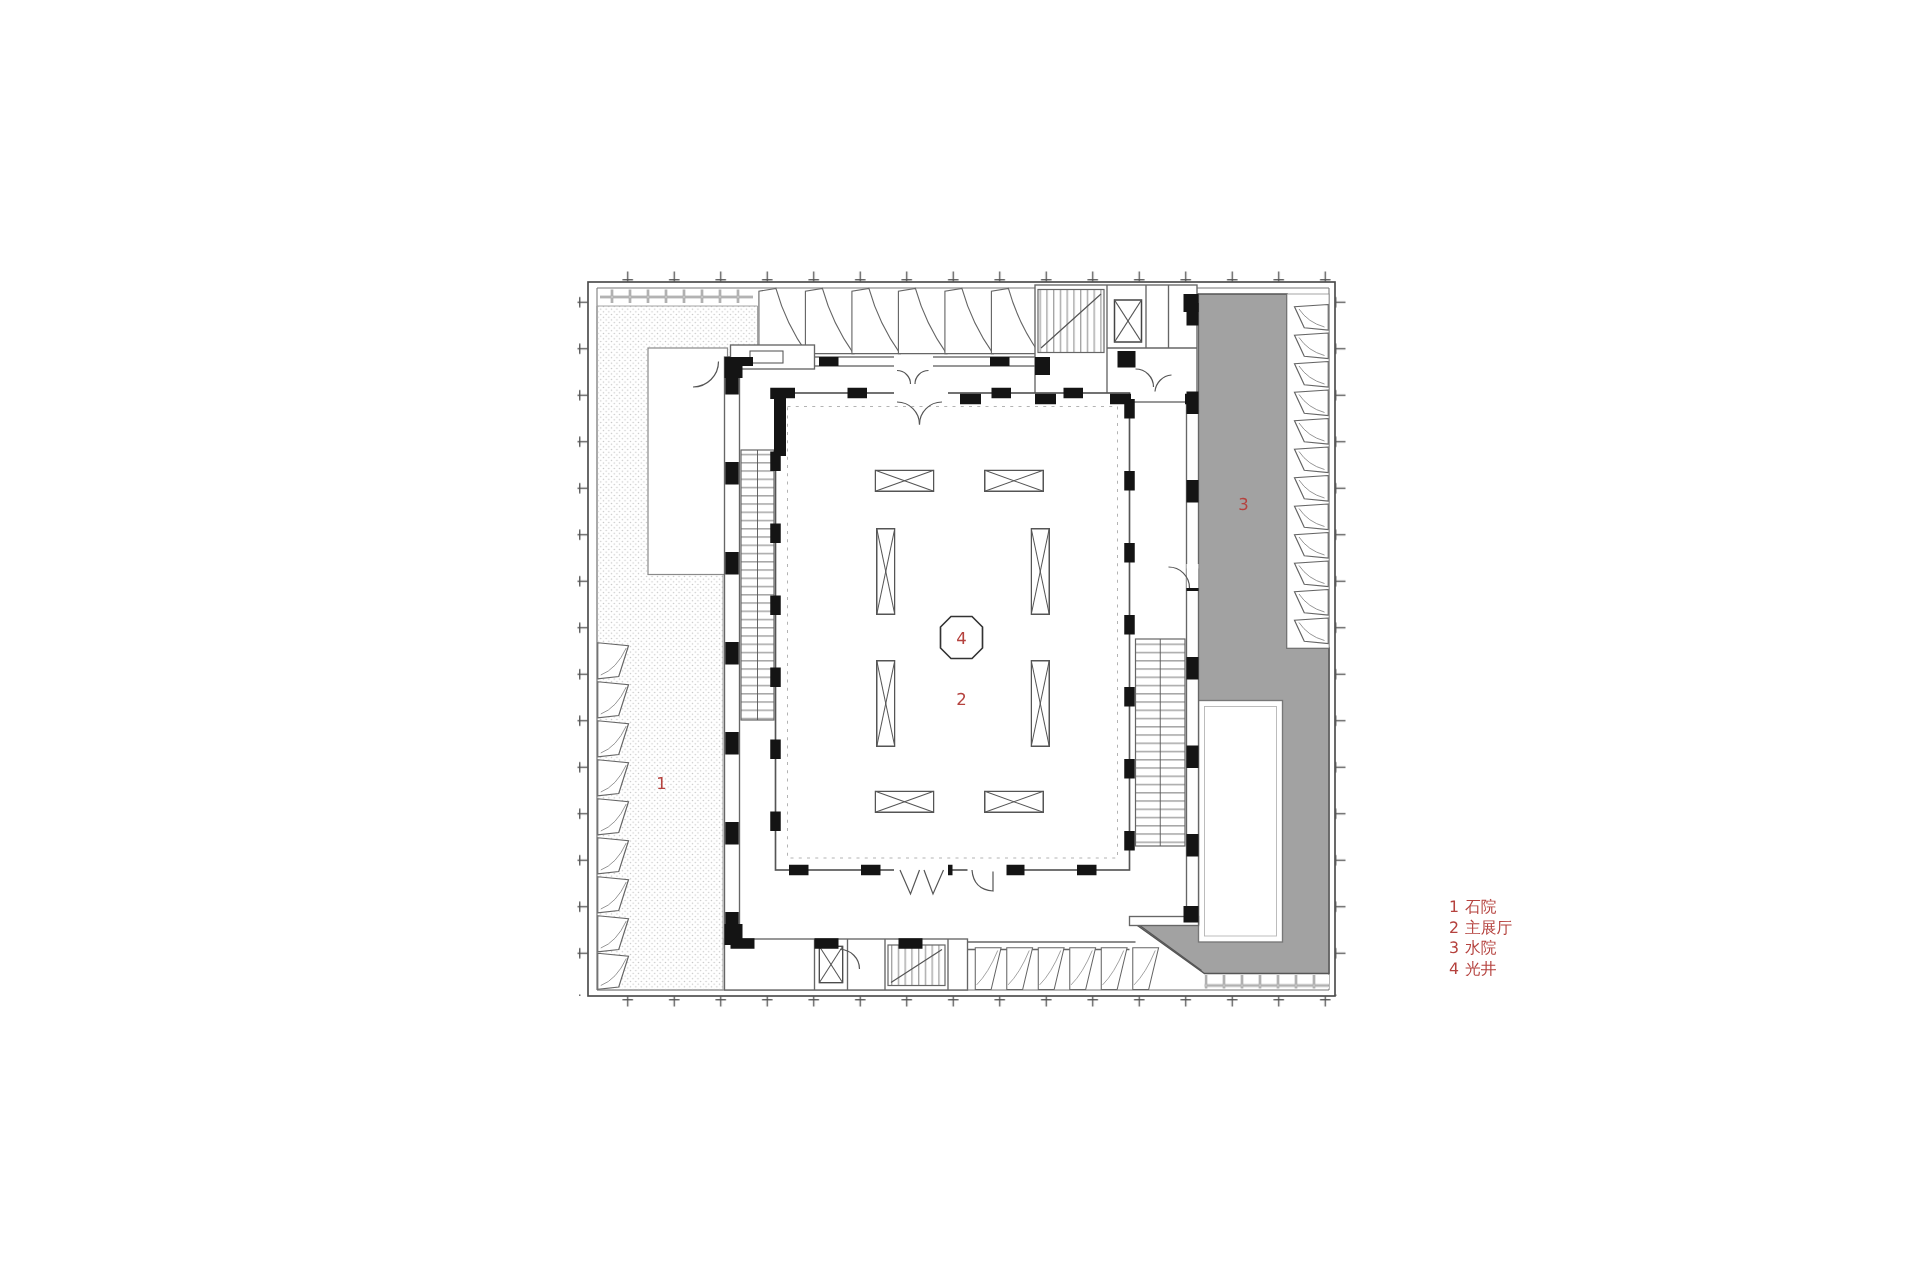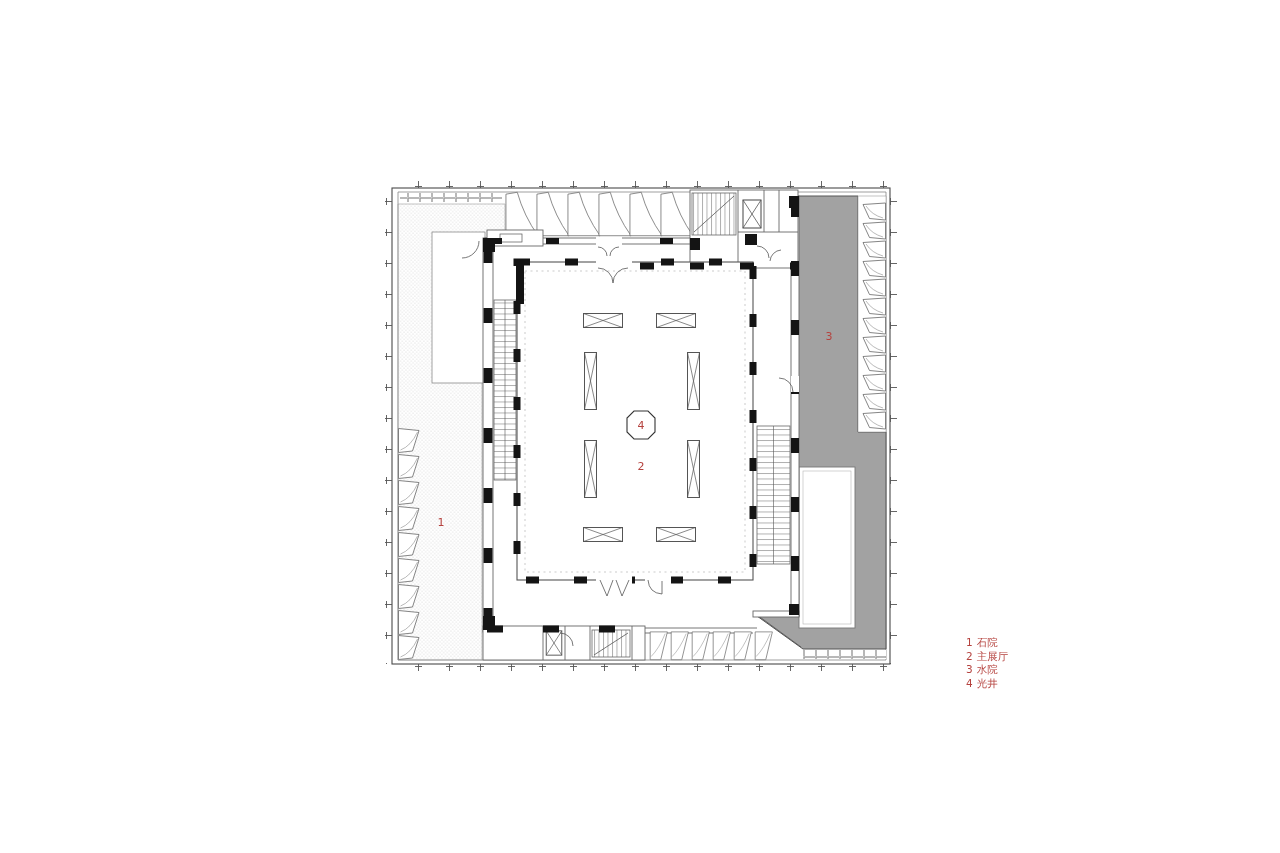--- a/index.html
+++ b/index.html
@@ -1,21 +1,21 @@
 <!DOCTYPE html>
 <html style="--label-red: #b5423e; --water-gray: #a2a2a2; --line-dark: #3f3f3f;"><head>
 <meta charset="utf-8">
 <style>
   html,body{margin:0;padding:0;background:#fff;}
   body{width:1280px;height:853px;position:relative;font-family:"DejaVu Sans",sans-serif;overflow:hidden;}
   .plan-wrap{position:absolute;left:0;top:0;width:1280px;height:853px;}
   svg text{font-family:"DejaVu Sans",sans-serif;}
   .area-label{fill:var(--label-red,#b5423e);font-size:11px;}
   .legend{position:absolute;left:966px;top:599px;color:var(--label-red,#b5423e);
-          font-size:10.5px;line-height:13.5px;margin-top:37px;}
+          font-size:10.5px;line-height:13.5px;}
   .legend-row span.num{display:inline-block;margin-right:4px;}
 </style>
 </head>
 <body>
 
 <div class="plan-wrap">
 <svg width="1280" height="853" viewBox="0 0 1280 853">
   <defs>
     <pattern id="dots" width="3.6" height="3.6" patternUnits="userSpaceOnUse">
       <circle cx="0.9" cy="0.9" r="0.5" fill="#c4c4c4"></circle>

